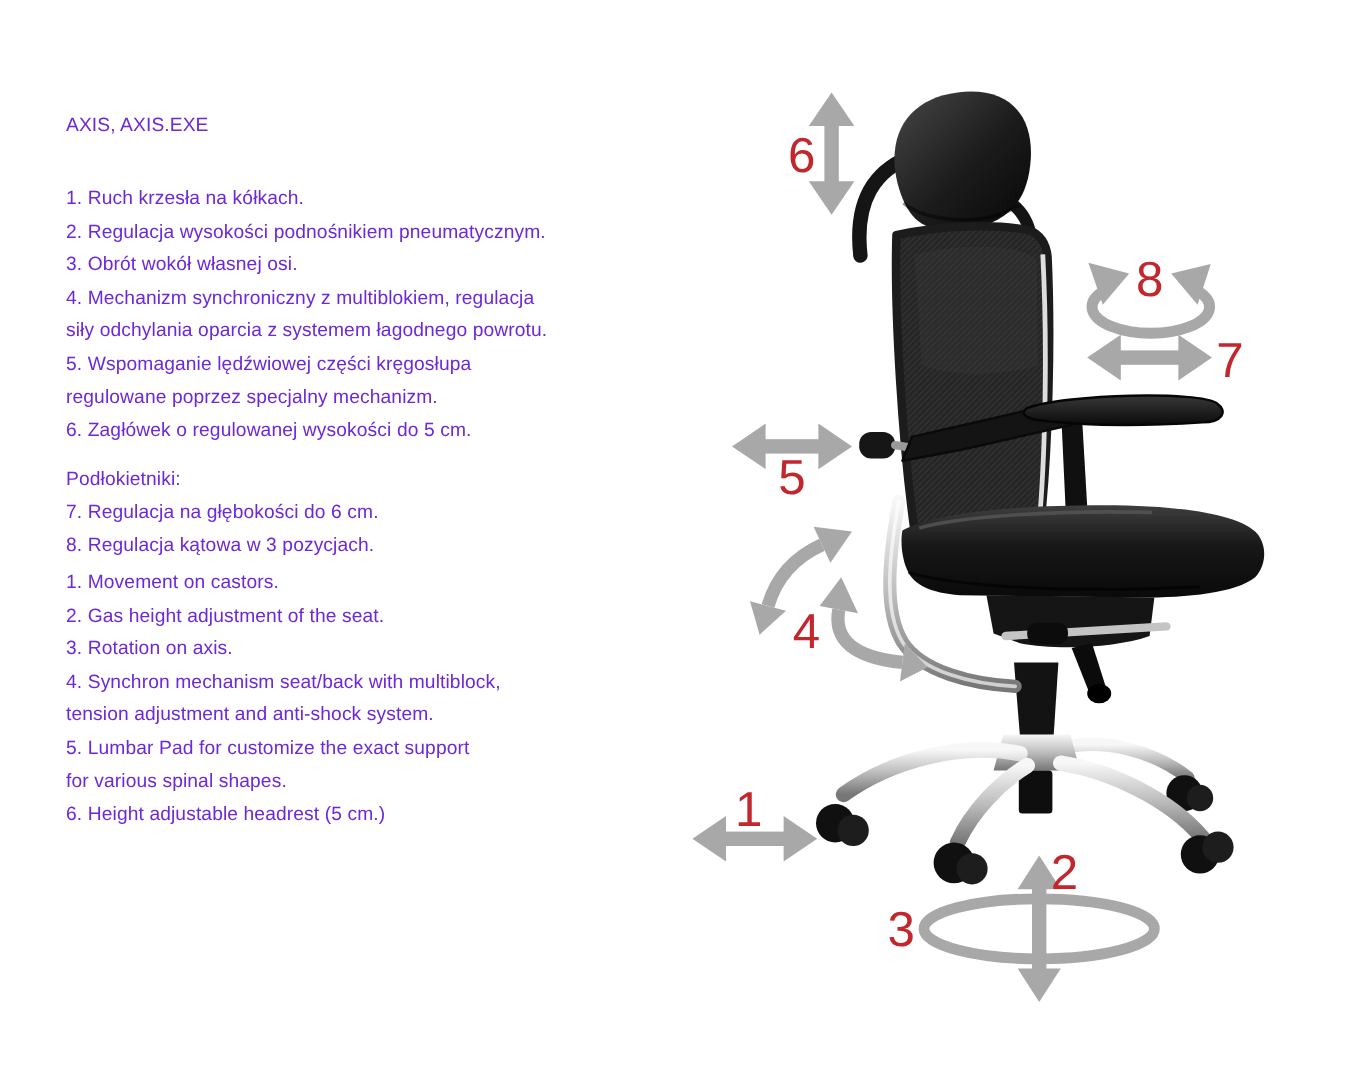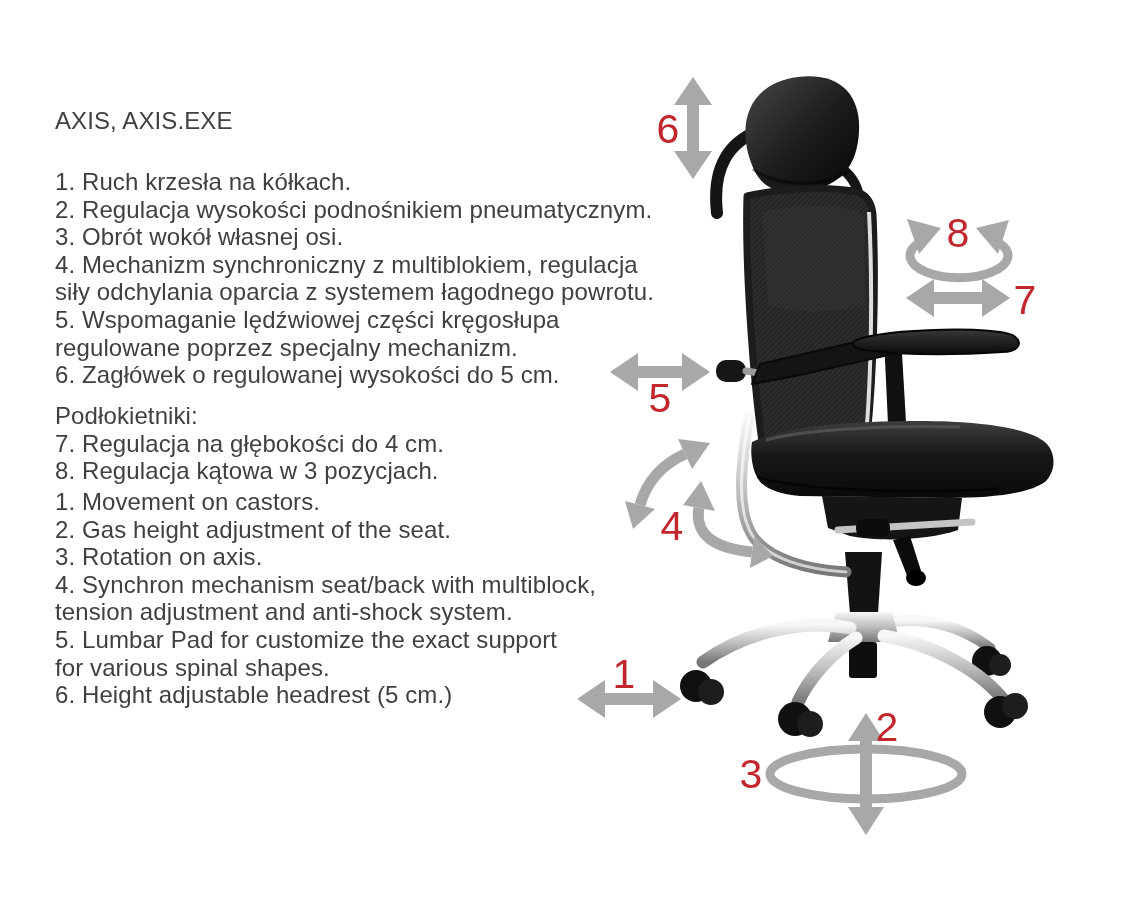--- a/index.html
+++ b/index.html
@@ -7,26 +7,25 @@
     position:relative;
     width:1133px;height:900px;
     background:#ffffff;
     font-family:"Liberation Sans","DejaVu Sans",sans-serif;
     overflow:hidden;
   }
   .tblock{
     position:absolute;
     left:55px;
     width:625px;
-    font-size:24px;
+    font-size:16px;
     line-height:27.6px;
-    color:#404040;
+    color:#6d28d9;
     white-space:pre-line;
     letter-spacing:0.1px;
-    margin-top:16px;
   }
   #title{top:91px;}
   #features-pl{top:152px;}
   #armrests-pl{top:386px;}
   #features-en{top:472px;}
   #armrests-en{top:739px;}
   svg text.num{
     font-family:"Liberation Sans","DejaVu Sans",sans-serif;
     font-size:41px;
     fill:#c1272d;
@@ -42,21 +41,21 @@
   <div id="title" class="tblock">AXIS, AXIS.EXE</div>
   <div id="features-pl" class="tblock">1. Ruch krzesła na kółkach.
 2. Regulacja wysokości podnośnikiem pneumatycznym.
 3. Obrót wokół własnej osi.
 4. Mechanizm synchroniczny z multiblokiem, regulacja
 siły odchylania oparcia z systemem łagodnego powrotu.
 5. Wspomaganie lędźwiowej części kręgosłupa
 regulowane poprzez specjalny mechanizm.
 6. Zagłówek o regulowanej wysokości do 5 cm.</div>
   <div id="armrests-pl" class="tblock">Podłokietniki:
-7. Regulacja na głębokości do 4 cm.
+7. Regulacja na głębokości do 6 cm.
 8. Regulacja kątowa w 3 pozycjach.</div>
   <div id="features-en" class="tblock">1. Movement on castors.
 2. Gas height adjustment of the seat.
 3. Rotation on axis.
 4. Synchron mechanism seat/back with multiblock,
 tension adjustment and anti-shock system.
 5. Lumbar Pad for customize the exact support
 for various spinal shapes.
 6. Height adjustable headrest (5 cm.)</div>
 

